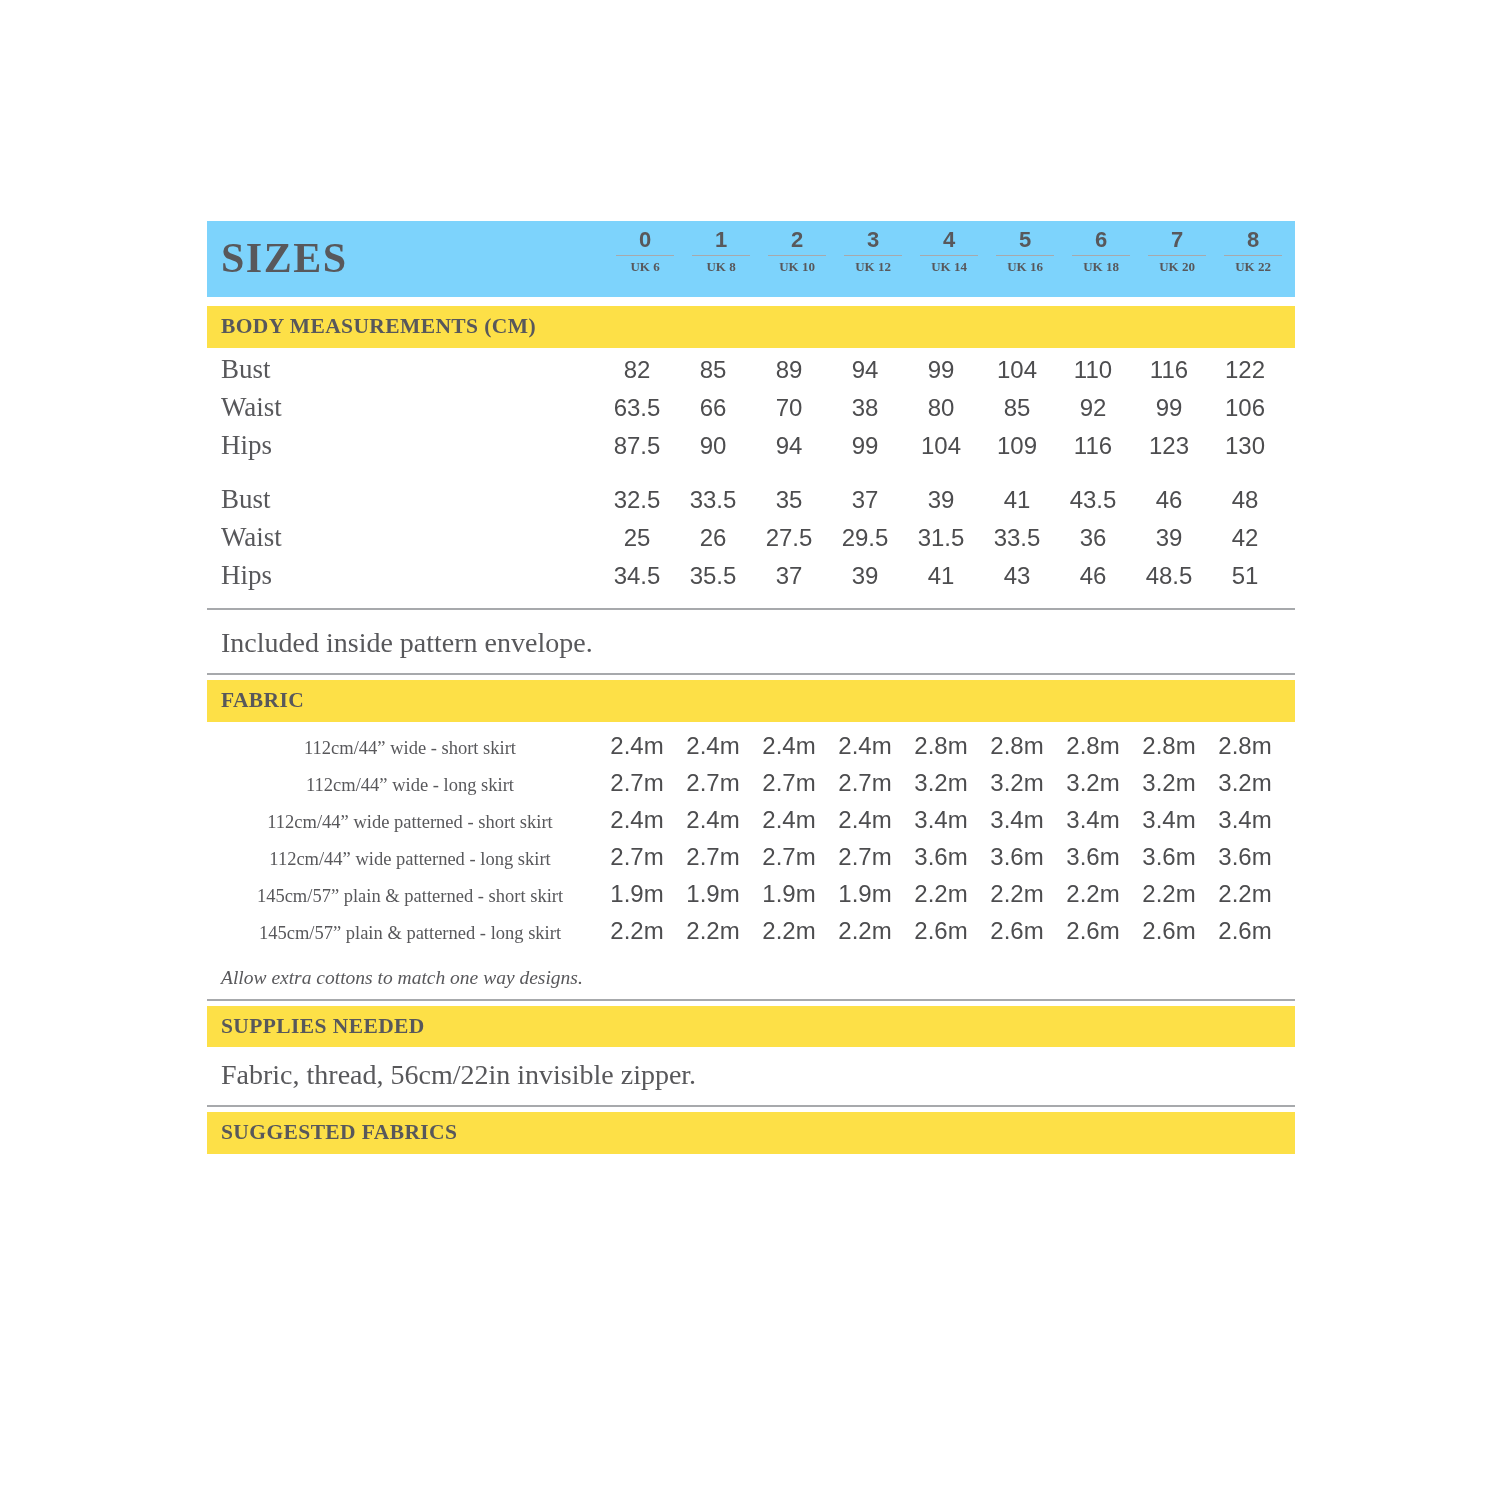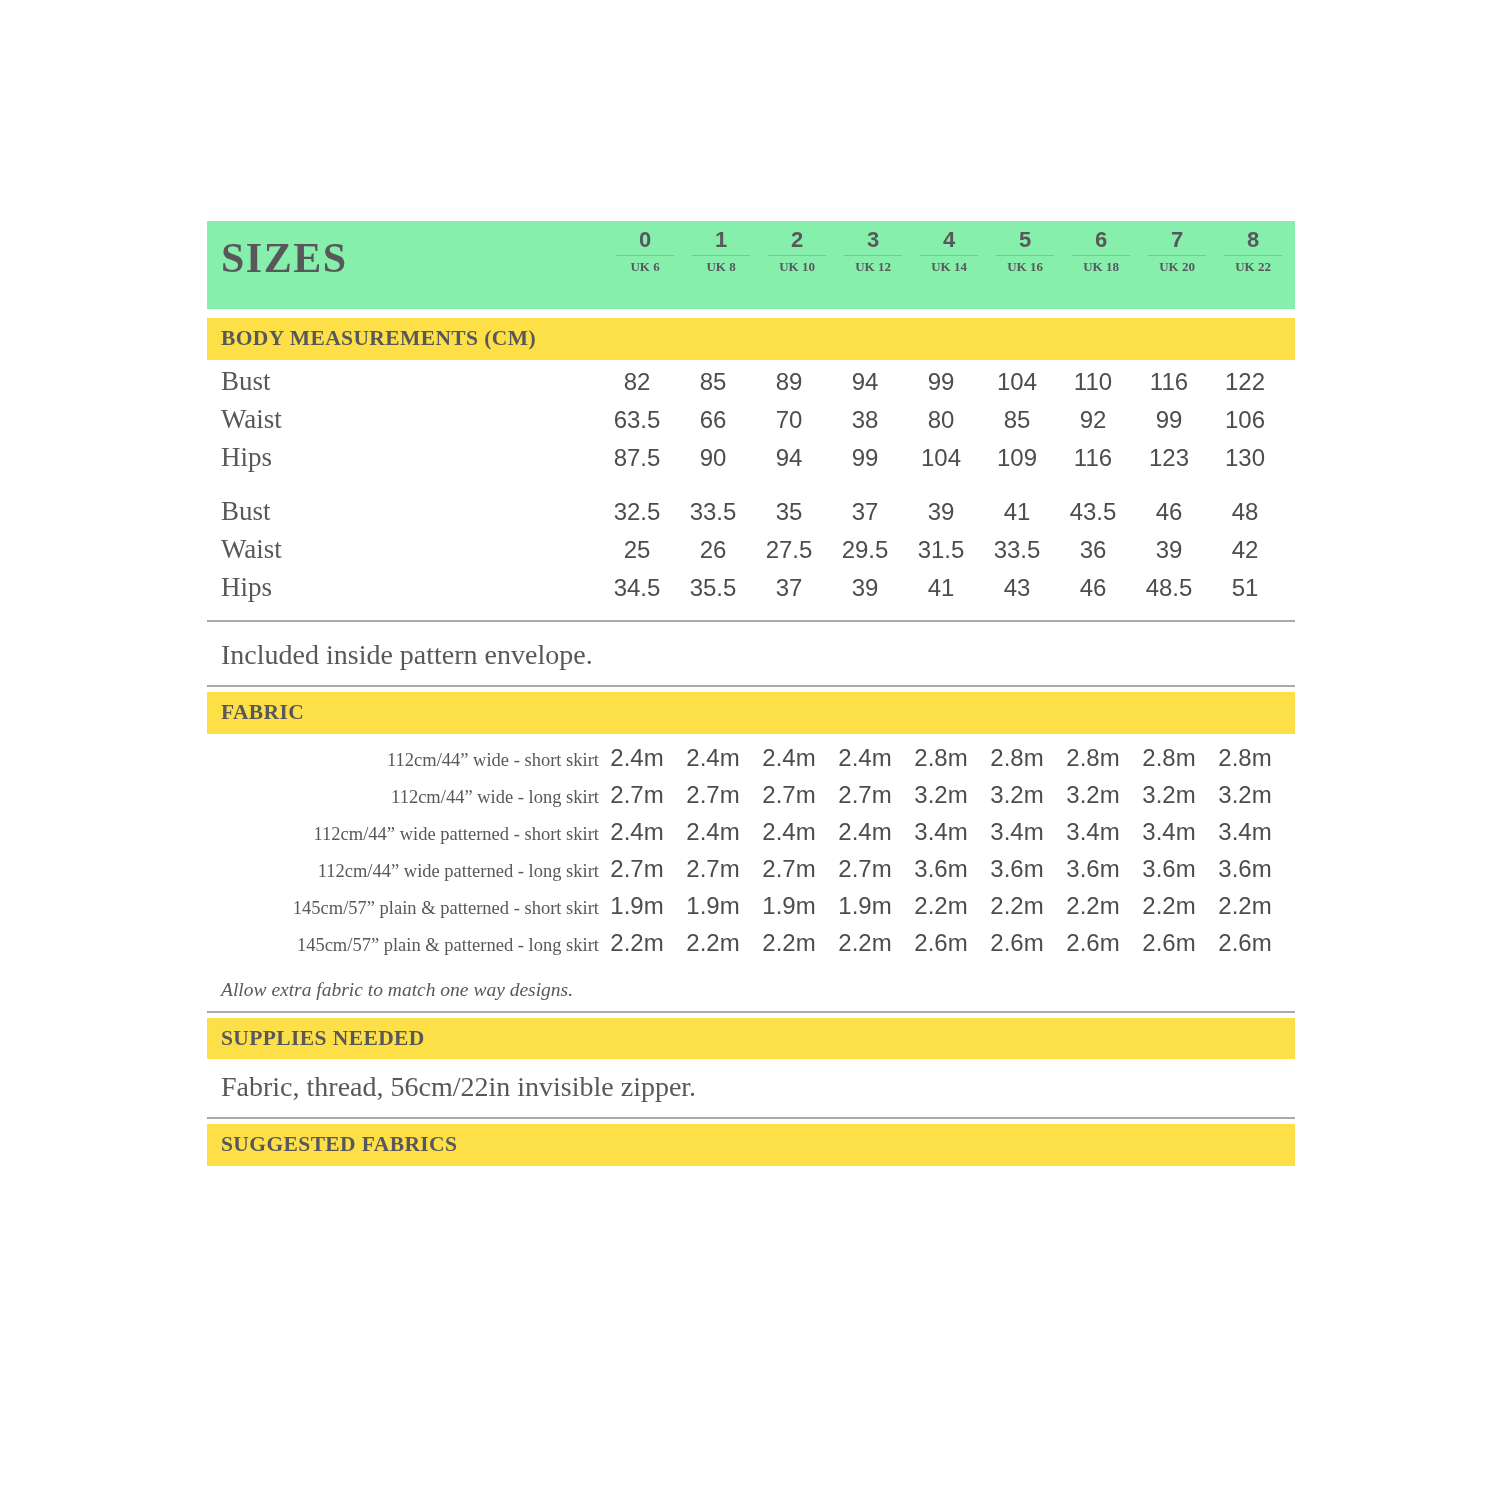--- a/index.html
+++ b/index.html
@@ -39,22 +39,22 @@
   .rule {
     height: 2px;
     background: #a7a9ac;
     width: 100%;
   }
   .gap-sm { height: 9px; }
   .gap-xs { height: 5px; }
 
   
   .sizes-head {
-    background: #86efac;
-    height: 88px;
+    background: #7dd3fc;
+    height: 76px;
     position: relative;
     box-sizing: border-box;
   }
   .sizes-word {
     position: absolute;
     left: 14px;
     top: 16px;
     font-family: "Liberation Serif", serif;
     font-weight: bold;
     font-size: 42px;
@@ -143,21 +143,21 @@
     height: 37px;
   }
   .frow-label {
     width: 392px;
     padding-left: 14px;
     box-sizing: border-box;
     font-family: "Liberation Serif", serif;
     font-size: 18.5px;
     color: #58585b;
     white-space: nowrap;
-    text-align: right;
+    text-align: center;
   }
   .fcell {
     width: 76px;
     text-align: center;
     font-family: "Liberation Sans", sans-serif;
     font-size: 24px;
     color: #4d4d4f;
   }
   .note {
     padding: 9px 14px 10px 14px;
@@ -408,21 +408,21 @@
           <div class="fcell">2.2m</div>
           <div class="fcell">2.2m</div>
           <div class="fcell">2.6m</div>
           <div class="fcell">2.6m</div>
           <div class="fcell">2.6m</div>
           <div class="fcell">2.6m</div>
           <div class="fcell">2.6m</div>
         </div>
       </div>
     </div>
-  <div class="note">Allow extra fabric to match one way designs.</div>
+  <div class="note">Allow extra cottons to match one way designs.</div>
 
   <div class="rule"></div>
   <div class="gap-xs"></div>
 
   <div class="band">
     <div class="band-title">SUPPLIES NEEDED</div>
   </div>
   <div class="para">Fabric, thread, 56cm/22in invisible zipper.</div>
 
   <div class="rule"></div>

